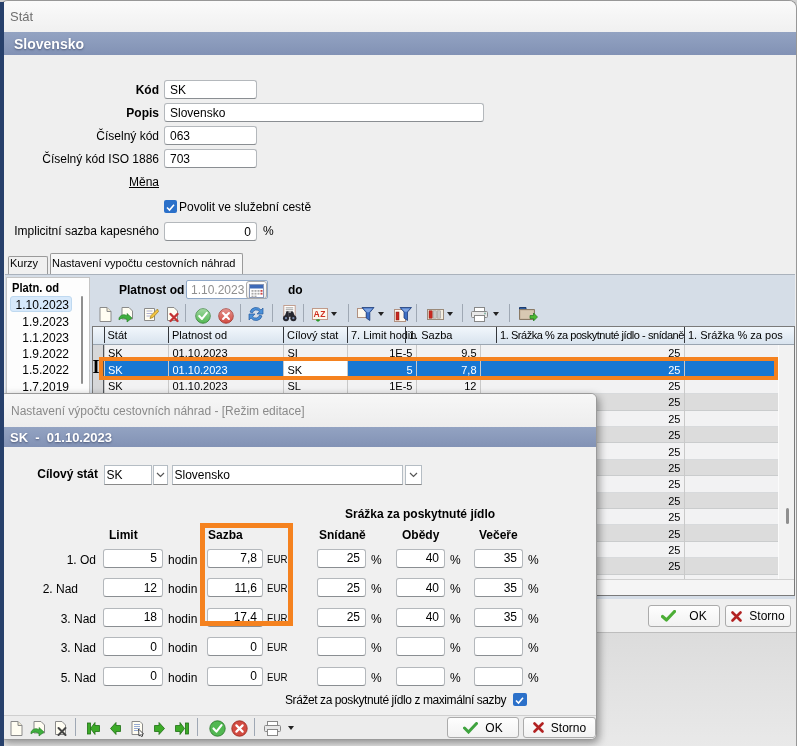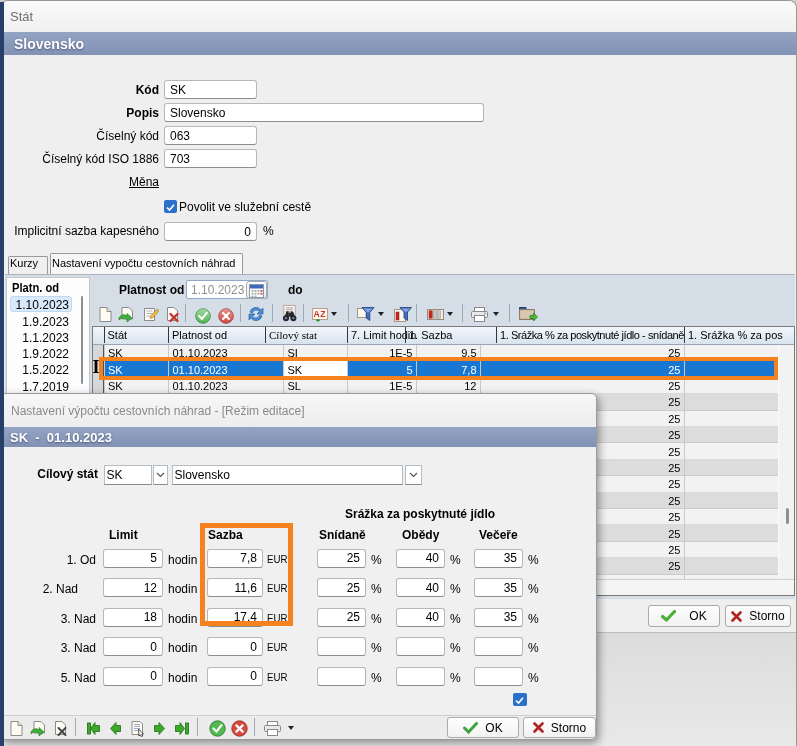--- a/index.html
+++ b/index.html
@@ -215,21 +215,21 @@
       <path d="M2.5 5.5 H15.5 V13.5 H2.5 Z" fill="#D8C8B2"></path>
       <path d="M12 10.5 L15.5 10.5 L15.5 8 L19.5 12 L15.5 16 L15.5 13.5 L12 13.5 Z" fill="#4CB830" stroke="#1F7A1F" stroke-width="0.7"></path>
     </svg>
   </div>
 
   <div class="abs" id="grid" style="left:91px;top:325px;width:703px;height:270px;background:#FBFBFB;border:1px solid #7A7A7A;">
 
     <div class="abs" style="left:0;top:0;width:701px;height:17.5px;background:linear-gradient(#F2F7FC,#D8E3EE);border-bottom:1px solid #9AA5B1;">
       <div class="gh" style="left:10.5px;width:64.5px;">Stát</div>
       <div class="gh" style="left:75px;width:115px;">Platnost od</div>
-      <div class="gh" style="left:172px;width:64px;font-family:Liberation Serif, serif;">Cílový stat</div>
+      <div class="gh" style="left:190px;width:64px;">Cílový stat</div>
       <div class="gh" style="left:254px;width:69px;">7. Limit hodin</div>
       <div class="gh" style="left:312px;width:64px;">1. Sazba</div>
       <div class="gh" style="left:387px;width:204px;letter-spacing:-0.45px;margin-left:16px;">1. Srážka % za poskytnuté jídlo - snídaně</div>
       <div class="gh" style="left:591px;width:110px;">1. Srážka % za pos</div>
     </div>
     <div class="abs" id="rows" style="left:0;top:18px;width:701px;height:234px;">
         <div class="row" style="top:0px;height:16.4px;background:#F2F2F3;color:#000;">
           <div class="gc" style="left:10.5px;width:64.5px;">SK</div>
           <div class="gc" style="left:75px;width:115px;">01.10.2023</div>
           <div class="gc" style="left:190px;width:64px;">SI</div>
@@ -472,20 +472,21 @@
       <div class="abs inp r" style="left:316px;top:272.5px;width:49px;height:19px;"></div>
       <div class="abs" style="left:370px;top:276.5px;font-size:12px;">%</div>
       <div class="abs inp r" style="left:395px;top:272.5px;width:49px;height:19px;"></div>
       <div class="abs" style="left:449px;top:276.5px;font-size:12px;">%</div>
       <div class="abs inp r" style="left:473px;top:272.5px;width:49px;height:19px;"></div>
       <div class="abs" style="left:527px;top:276.5px;font-size:12px;">%</div>
     </div>
 
   <div class="abs" style="left:199px;top:129px;width:93px;height:103px;border:5px solid #F5821F;"></div>
 
+  <div class="abs" style="left:210px;top:299px;width:295px;font-size:12px;text-align:right;letter-spacing:-0.42px;">Srážet za poskytnuté jídlo z maximální sazby</div>
   <div class="abs" style="left:512px;top:298.5px;width:13.5px;height:13.5px;background:#2B70C9;border-radius:2px;">
     <svg width="13" height="13">
         <path d="M3 6.5 L5.5 9 L10 3.8" stroke="#FFF" stroke-width="1.6" fill="none"></path>
       </svg>
   </div>
 
   <div class="abs" style="left:0;top:321px;width:597px;height:26px;background:#ECECEC;border-top:1px solid #CFCFCF;"></div>
   <div class="abs" id="dlgtoolbar" style="left:0;top:0;width:597px;">
 
     <svg class="tbtn" style="left:7px;top:326px;" viewBox="0 0 17 17">

